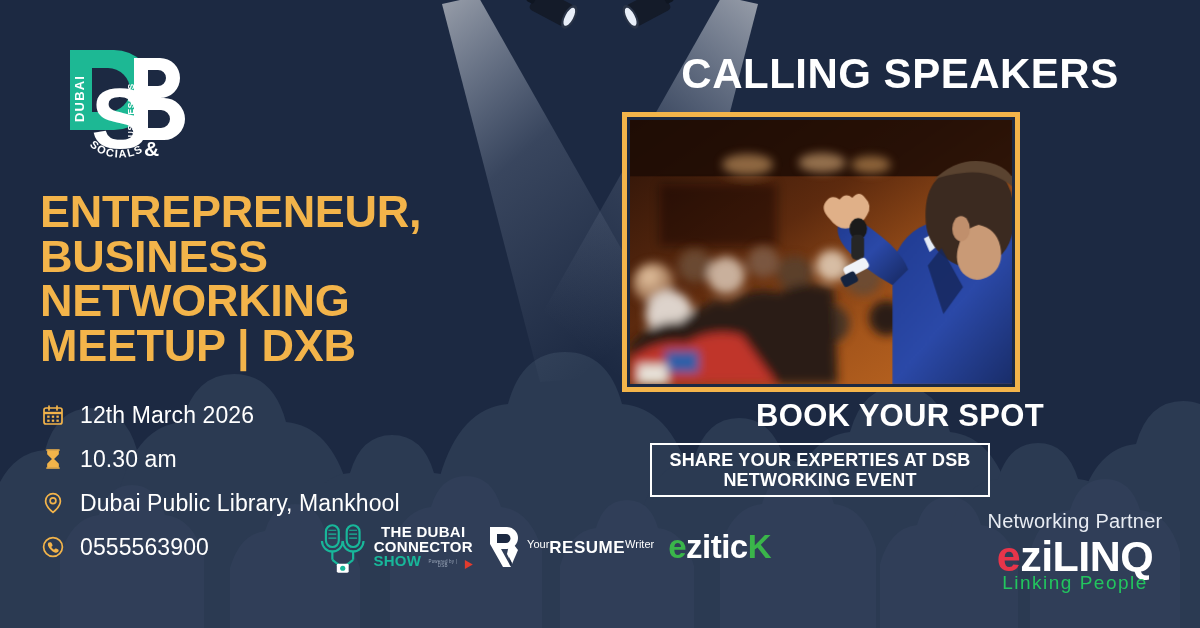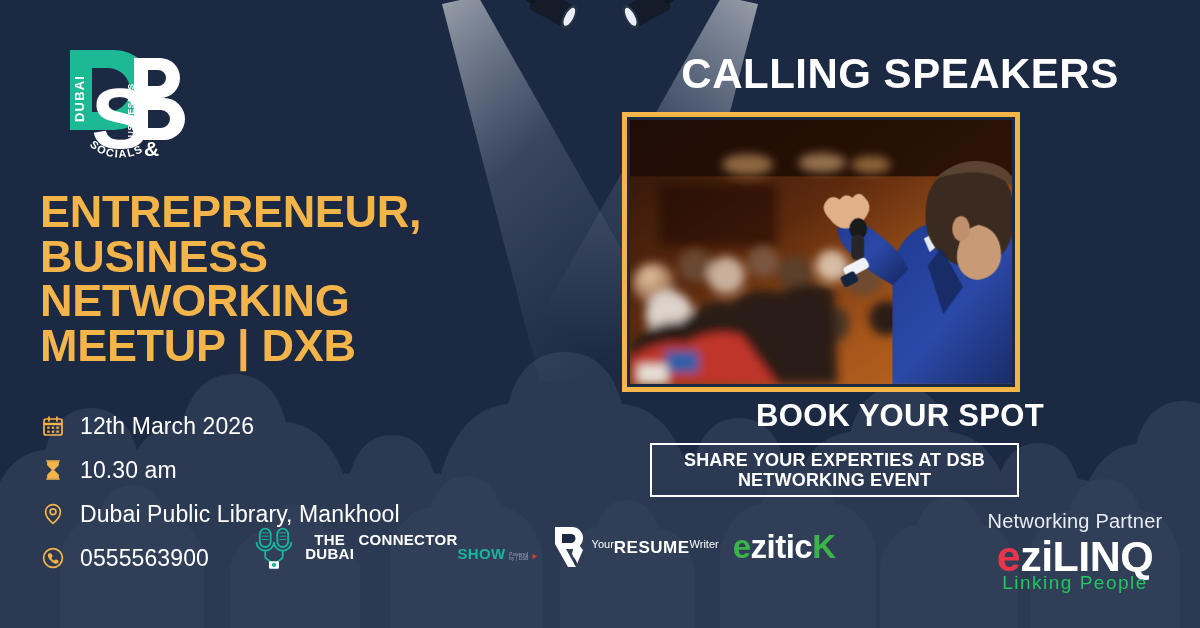--- a/index.html
+++ b/index.html
@@ -46,21 +46,21 @@
     margin-top:24px;
     color:#f3b44a;
     font-size:45px;
     line-height:0.99;
     font-weight:bold;
     letter-spacing:-0.3px;
     text-transform:uppercase;
     max-width:420px;
   }
 
-  .details { margin-top:43px; }
+  .details { margin-top:32px; }
   .detail-row {
     display:flex; align-items:center;
     gap:14px; margin-bottom:14px;
     height:30px;
   }
   .detail-icon { width:26px; height:26px; flex:0 0 26px;
                  display:flex; align-items:center; justify-content:center; }
   .detail-text {
     color:#ffffff; font-size:23px; font-weight:400;
     letter-spacing:0.1px; white-space:nowrap;
@@ -91,21 +91,21 @@
   }
 
   .book-spot {
     position:absolute; top:398px; left:0; width:600px;
     text-align:center; color:#ffffff;
     font-size:31px; font-weight:bold;
     letter-spacing:0.3px; text-transform:uppercase;
   }
   .share-box {
     position:absolute; top:443px; left:50px;
-    width:369px; min-height:48px;
+    width:340px; min-height:48px;
     border:2px solid #ffffff;
     display:flex; align-items:center; justify-content:center;
     padding:5px 8px;
   }
   .share-box-text {
     color:#ffffff; font-size:18px; font-weight:bold;
     line-height:1.12; text-align:center;
     letter-spacing:0.2px; text-transform:uppercase;
   }
 
@@ -120,21 +120,21 @@
     display:flex; align-items:center; justify-content:center;
     gap:14px; margin-top:8px; height:62px;
   }
 
   .networking-partner {
     position:absolute; left:940px; top:510px; width:270px; text-align:center;
   }
   .netlogo { margin-top:2px;text-align:center; }
 
   
-  .tdc-text { display:flex; flex-direction:row; line-height:0.96;justify-content:center; }
+  .tdc-text { display:flex; flex-direction:column; line-height:0.96;justify-content:center; }
   .tdc-line { color:#ffffff; font-weight:bold; font-size:15px; letter-spacing:0.3px; }
   .tdc-show { color:#18b79a; font-weight:bold; font-size:15px; letter-spacing:0.3px; }
   .tdc-powered { color:#9aa6b8; font-size:4.5px; letter-spacing:0.2px; }
 
   .yrw-text { display:flex; flex-direction:row; line-height:1.0; }
   .yrw-your   { color:#ffffff; font-size:11px; }
   .yrw-resume { color:#ffffff; font-size:17px; font-weight:bold; letter-spacing:0.5px; }
   .yrw-writer { color:#ffffff; font-size:11px; }
 
   .ezitick { font-size:33px; font-weight:bold; letter-spacing:-0.5px; }

